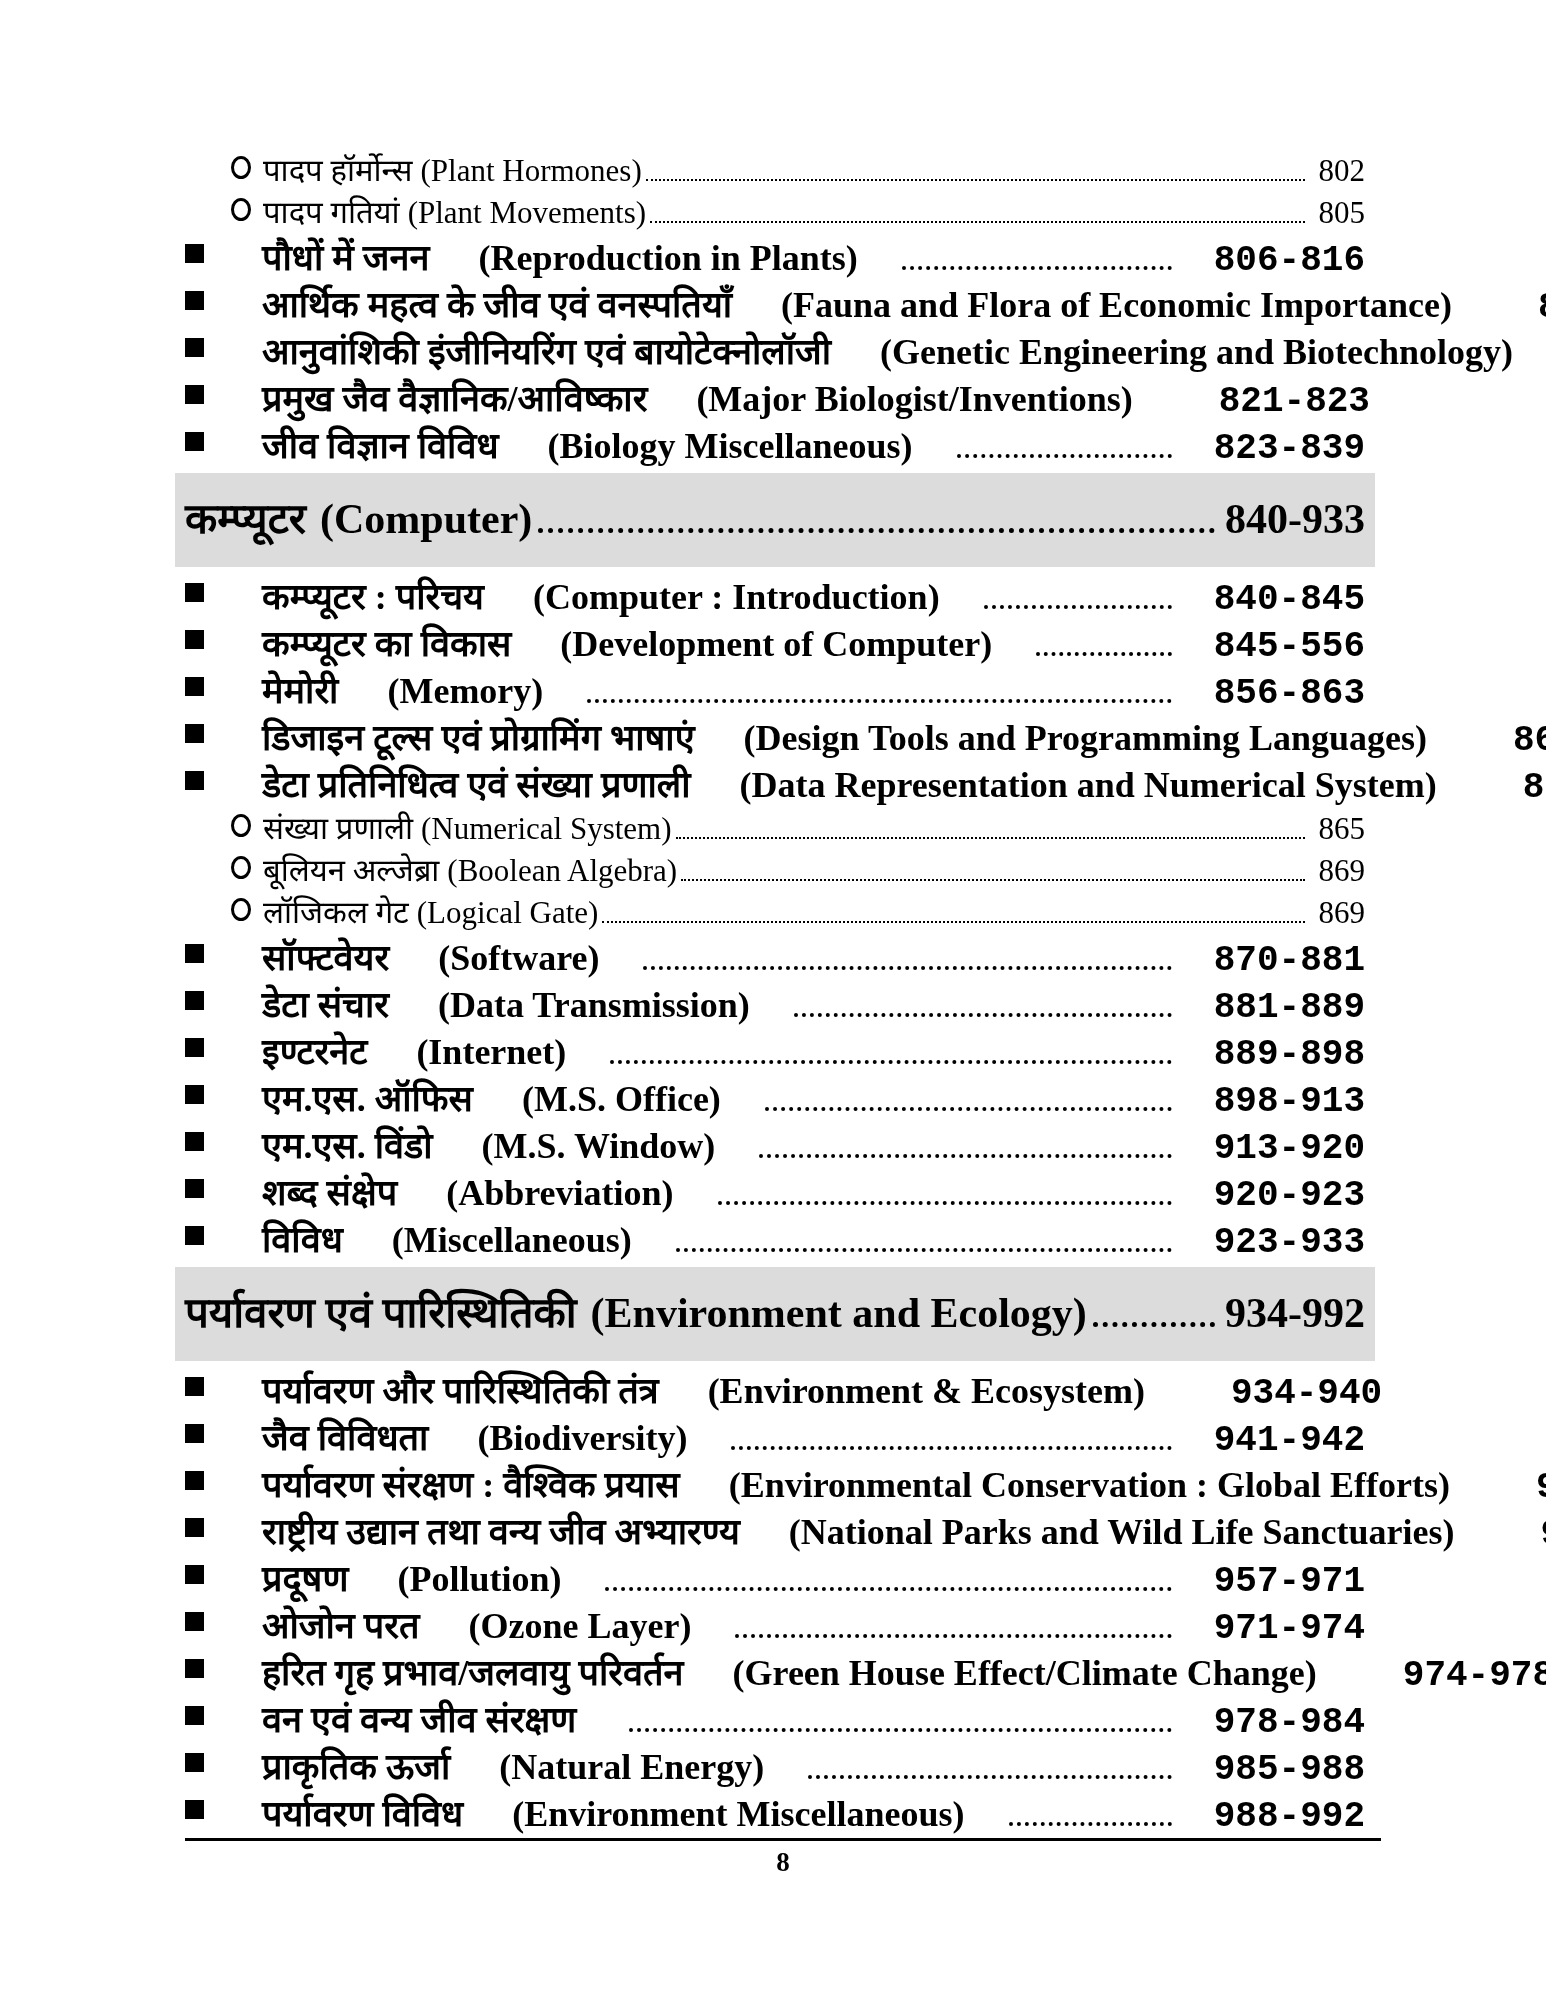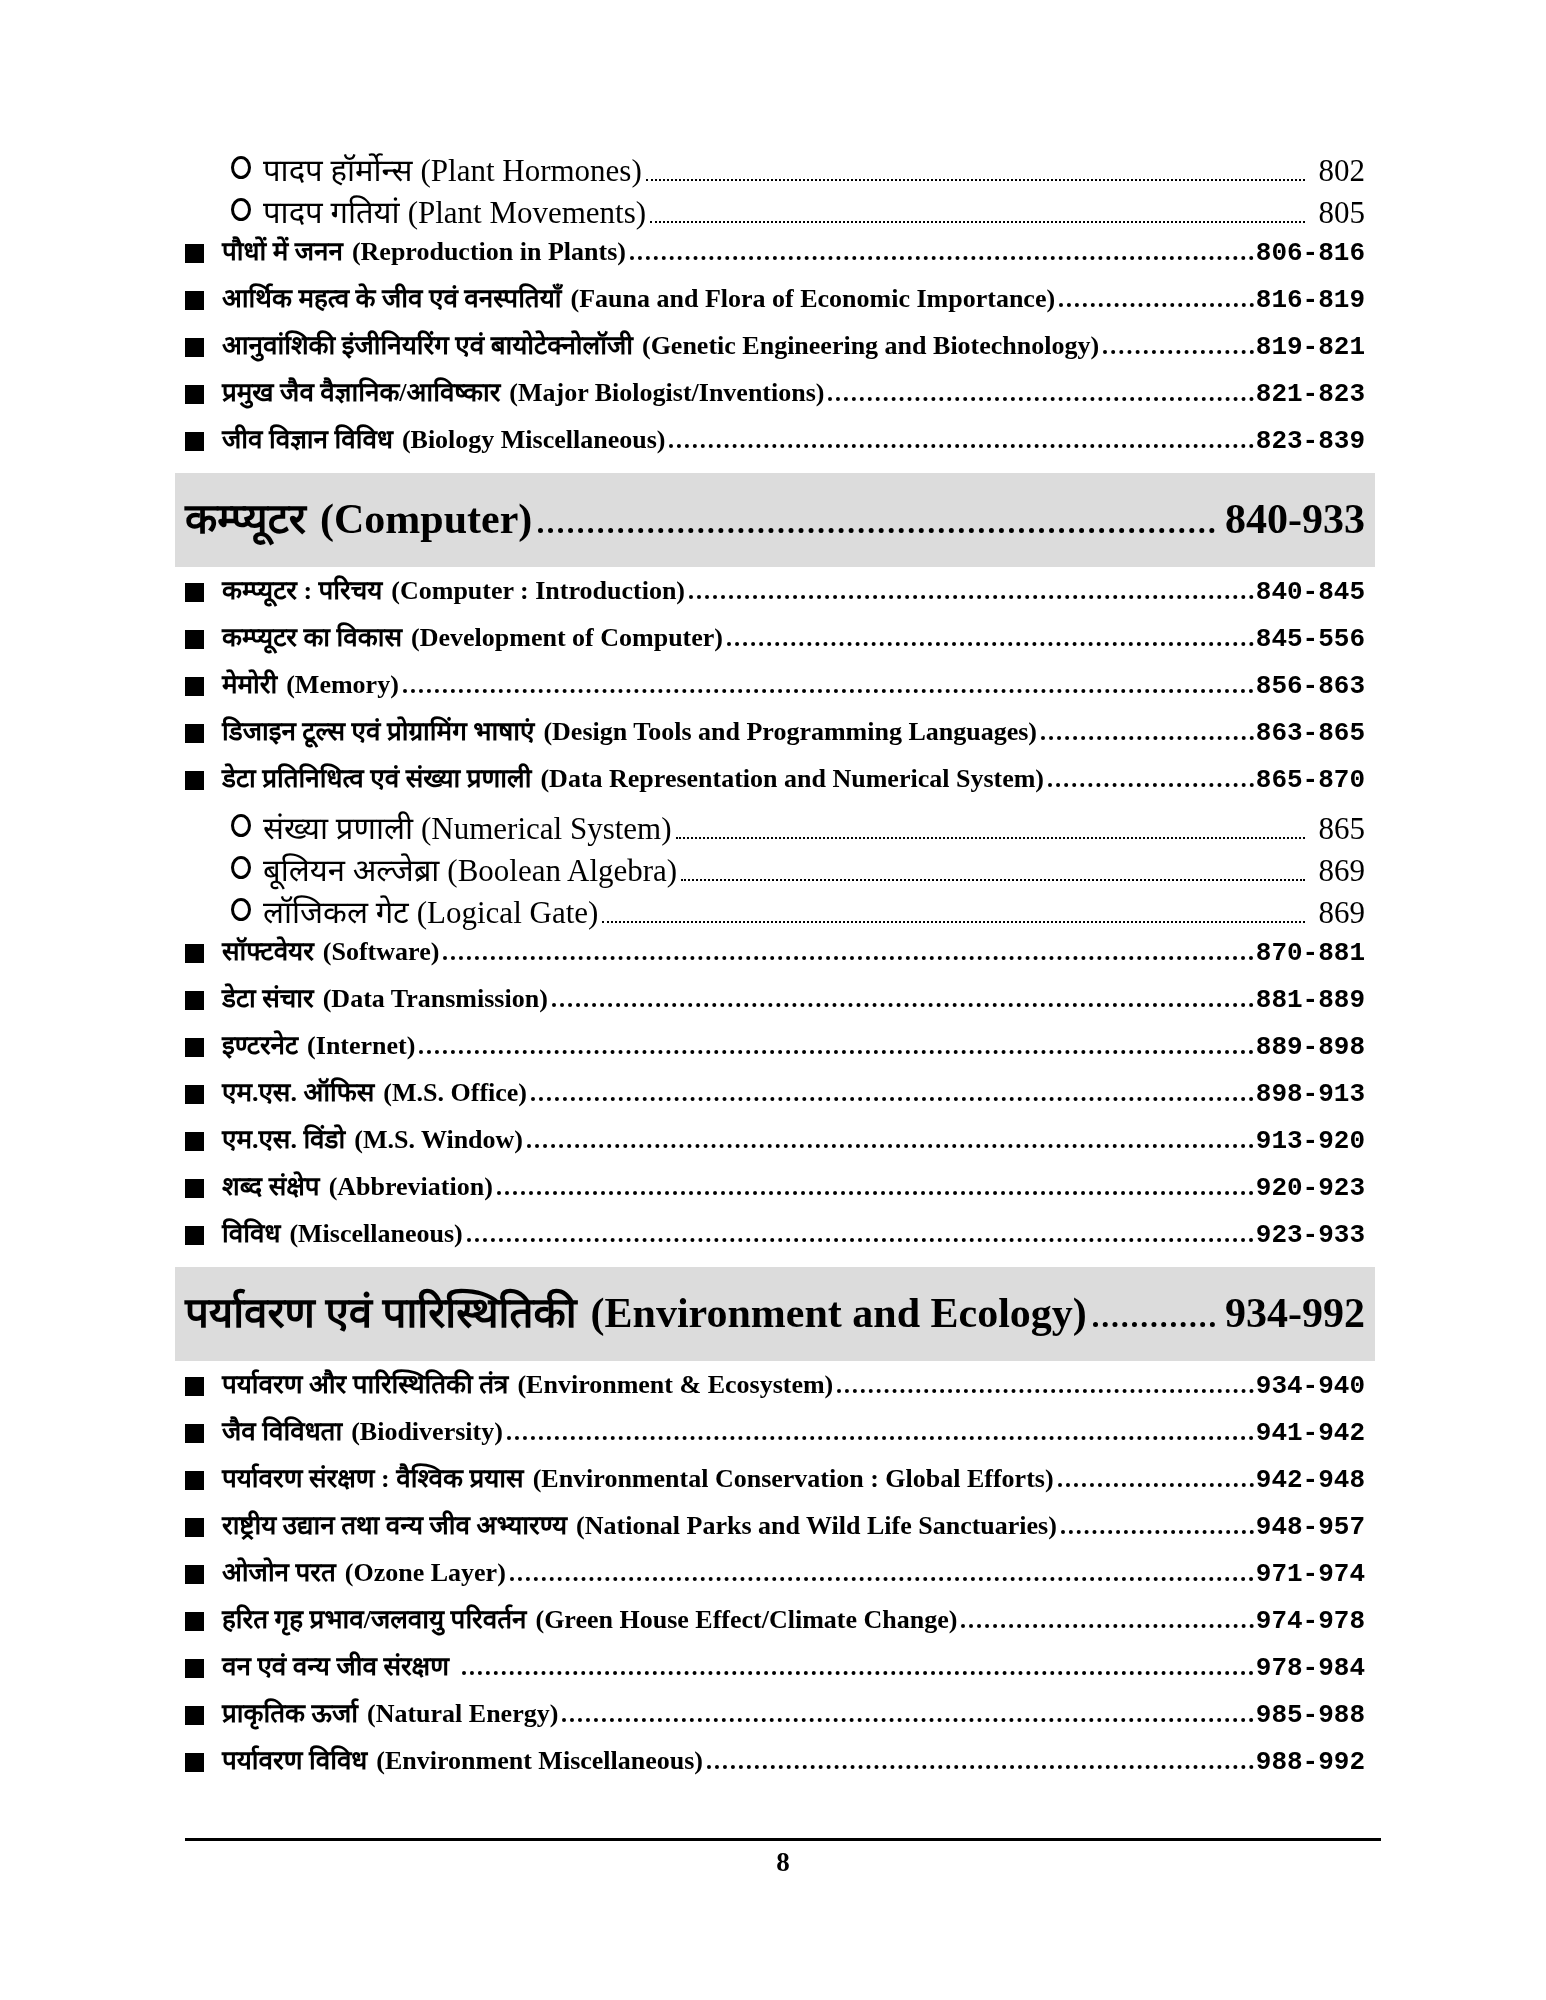--- a/index.html
+++ b/index.html
@@ -18,21 +18,22 @@
   }
   .row {
     display:flex;
     align-items:baseline;
     white-space:nowrap;
   }
   
   .row.main {
     height:47px;
     font-weight:bold;
-    font-size:26px;
+    font-size:36px;
+    gap:40px;
   }
   .sq {
     flex:none;
     width:19px; height:19px;
     background:#000;
     align-self:center;
     margin-right:18px;
     margin-top:-4px;
   }
   .row.main .hi { margin-right:9px; }
@@ -320,20 +321,27 @@
   </div>
 
   <div class="row main">
     <span class="sq"></span>
     <span class="hi">राष्ट्रीय उद्यान तथा वन्य जीव अभ्यारण्य</span>
     <span class="en">(National Parks and Wild Life Sanctuaries)</span>
     <span class="dots"></span>
     <span class="pg">948-957</span>
   </div>
 
+  <div class="row main">
+    <span class="sq"></span>
+    <span class="hi">प्रदूषण</span>
+    <span class="en">(Pollution)</span>
+    <span class="dots"></span>
+    <span class="pg">957-971</span>
+  </div>
 
   <div class="row main">
     <span class="sq"></span>
     <span class="hi">ओजोन परत</span>
     <span class="en">(Ozone Layer)</span>
     <span class="dots"></span>
     <span class="pg">971-974</span>
   </div>
 
   <div class="row main">

